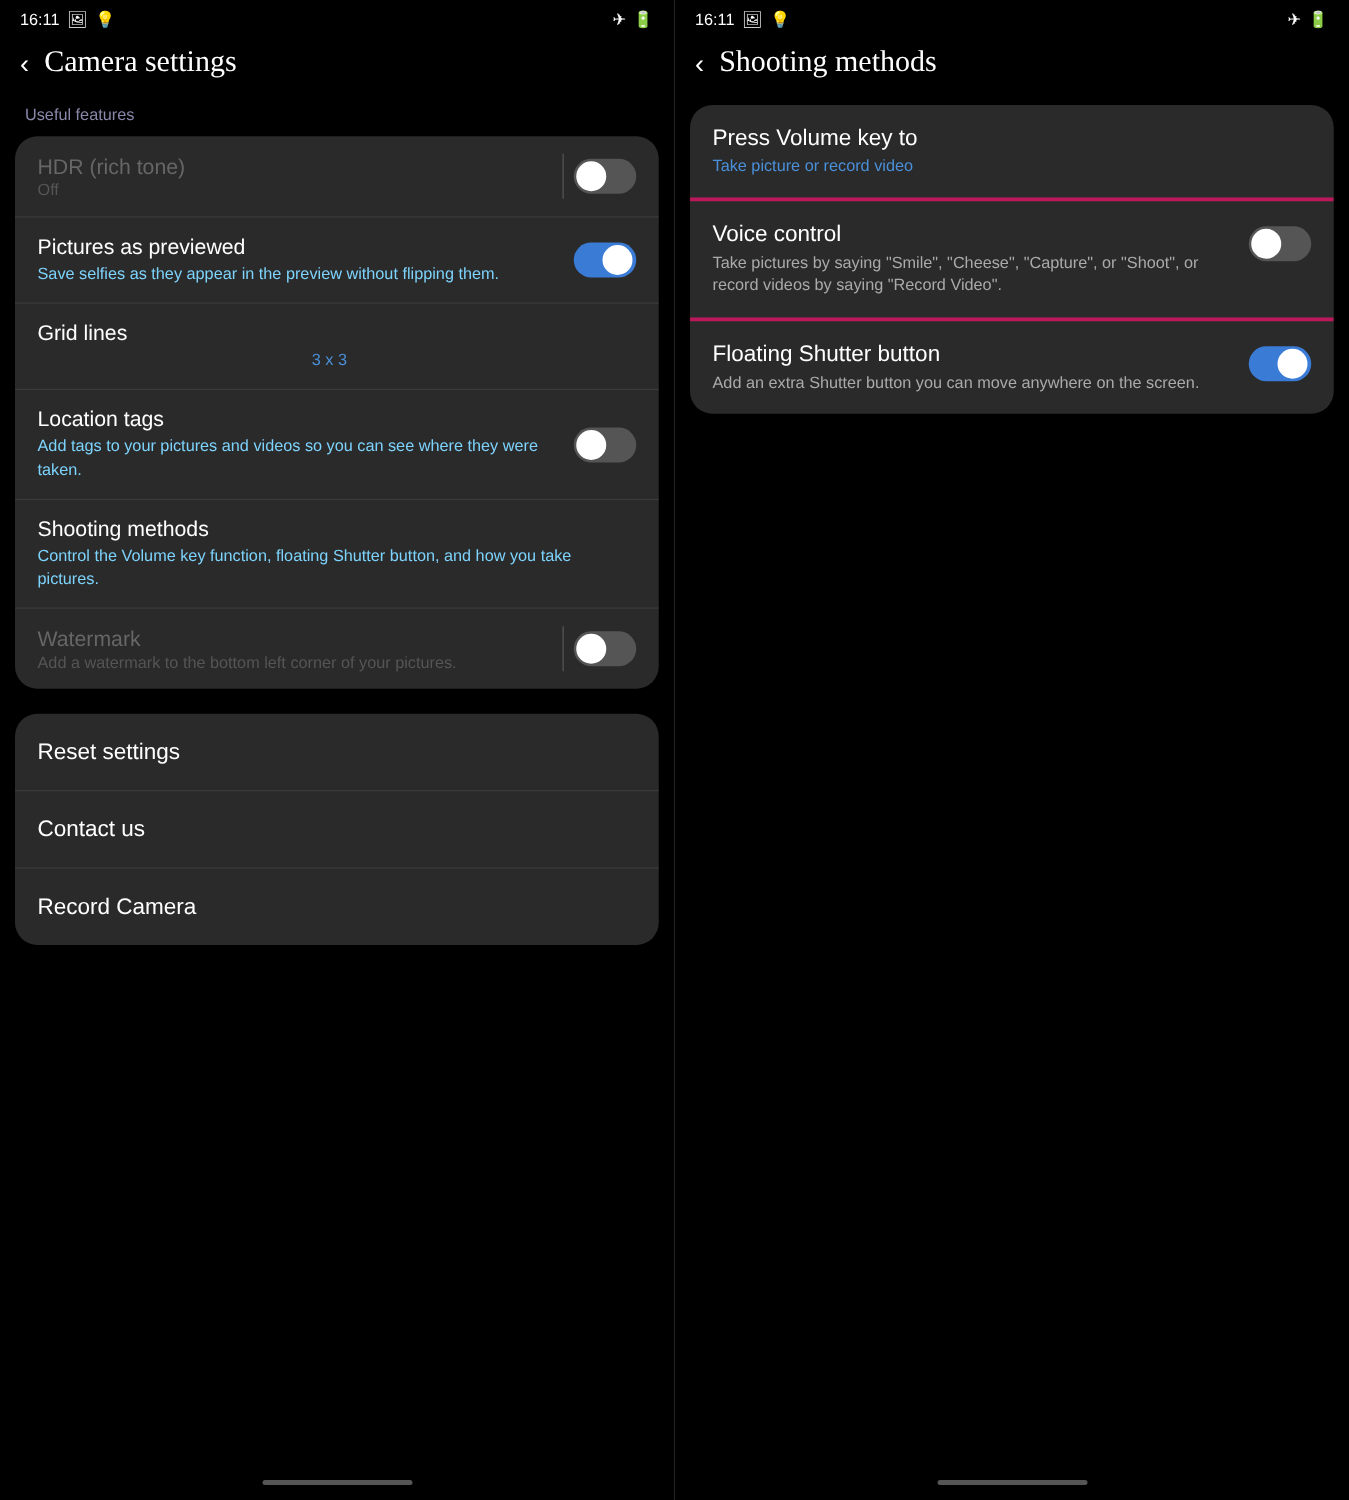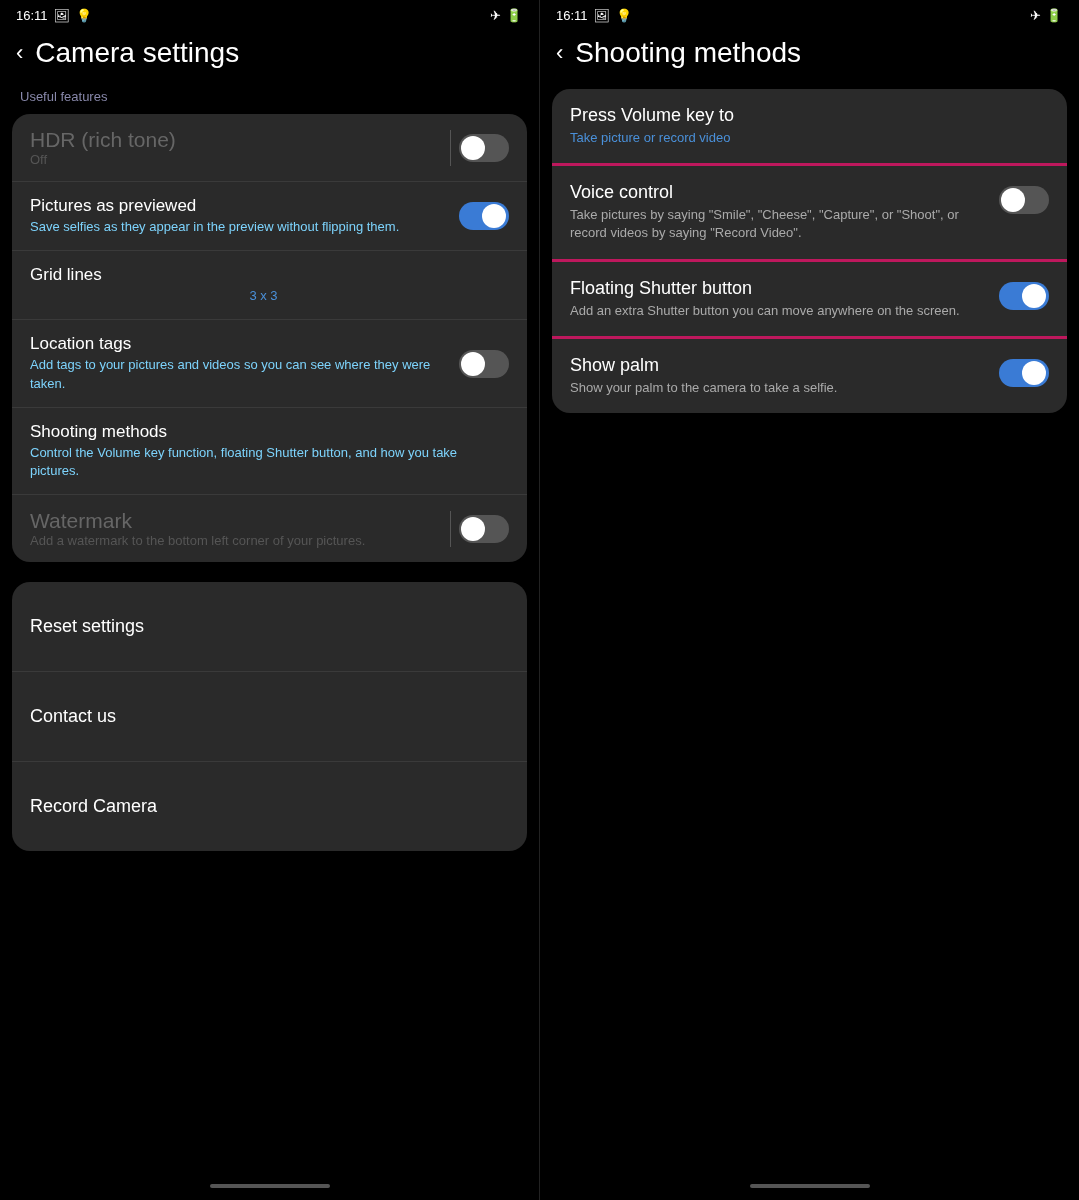--- a/index.html
+++ b/index.html
@@ -46,22 +46,23 @@
       padding: 10px 16px 12px;
       gap: 12px;
     }
     .back-btn {
       color: #fff;
       font-size: 22px;
       cursor: pointer;
     }
     .header-title {
       color: #fff;
-      font-size: 28px;
+      font-size: 24px;
       font-weight: 400;
+      font-family: Liberation Serif, serif;
     }
 
     
     .section-label {
       color: #8888aa;
       font-size: 13px;
       padding: 8px 20px 6px;
       font-weight: 500;
     }
 
@@ -135,21 +136,21 @@
     
     .bottom-card {
       background: #2a2a2a;
       border-radius: 18px;
       margin: 8px 12px 4px;
       overflow: hidden;
     }
     .bottom-row {
       display: flex;
       align-items: flex-start;
-      padding: 34px 18px;
+      padding: 20px 18px;
       border-bottom: 1px solid #3a3a3a;
       cursor: pointer;
     }
     .bottom-row:last-child { border-bottom: none; }
     .bottom-row-title {
       color: #fff;
       font-size: 18px;
       font-weight: 400;
     }
 
@@ -202,21 +203,21 @@
 
     
     .hdr-row {
       display: flex;
       align-items: center;
       padding: 14px 18px;
       justify-content: space-between;
       border-bottom: 1px solid #3a3a3a;
     }
     .hdr-left { flex: 1; }
-    .hdr-title { color: #666; font-size: 21px; }
+    .hdr-title { color: #666; font-size: 17px; }
     .hdr-subtitle { color: #555; font-size: 13px; }
     .hdr-right { display: flex; align-items: center; }
   </style>
 </head>
 <body>
 
 <div class="panel">
 
   <div class="status-bar">
     <div class="status-left">
@@ -363,28 +364,17 @@
         <div class="shooting-row-title">Floating Shutter button</div>
         <div class="shooting-row-subtitle">Add an extra Shutter button you can move anywhere on the screen.</div>
       </div>
       <div class="shooting-toggle-wrap">
         <div class="toggle on">
           <div class="toggle-thumb"></div>
         </div>
       </div>
     </div>
 
-    <div class="shooting-row" style="border-bottom:none;">
-      <div class="shooting-row-content">
-        <div class="shooting-row-title">Show palm</div>
-        <div class="shooting-row-subtitle">Show your palm to the camera to take a selfie.</div>
-      </div>
-      <div class="shooting-toggle-wrap">
-        <div class="toggle on">
-          <div class="toggle-thumb"></div>
-        </div>
-      </div>
-    </div>
   </div>
 
   <div class="spacer"></div>
   <div class="home-indicator"></div>
 </div>
 
 </body></html>

